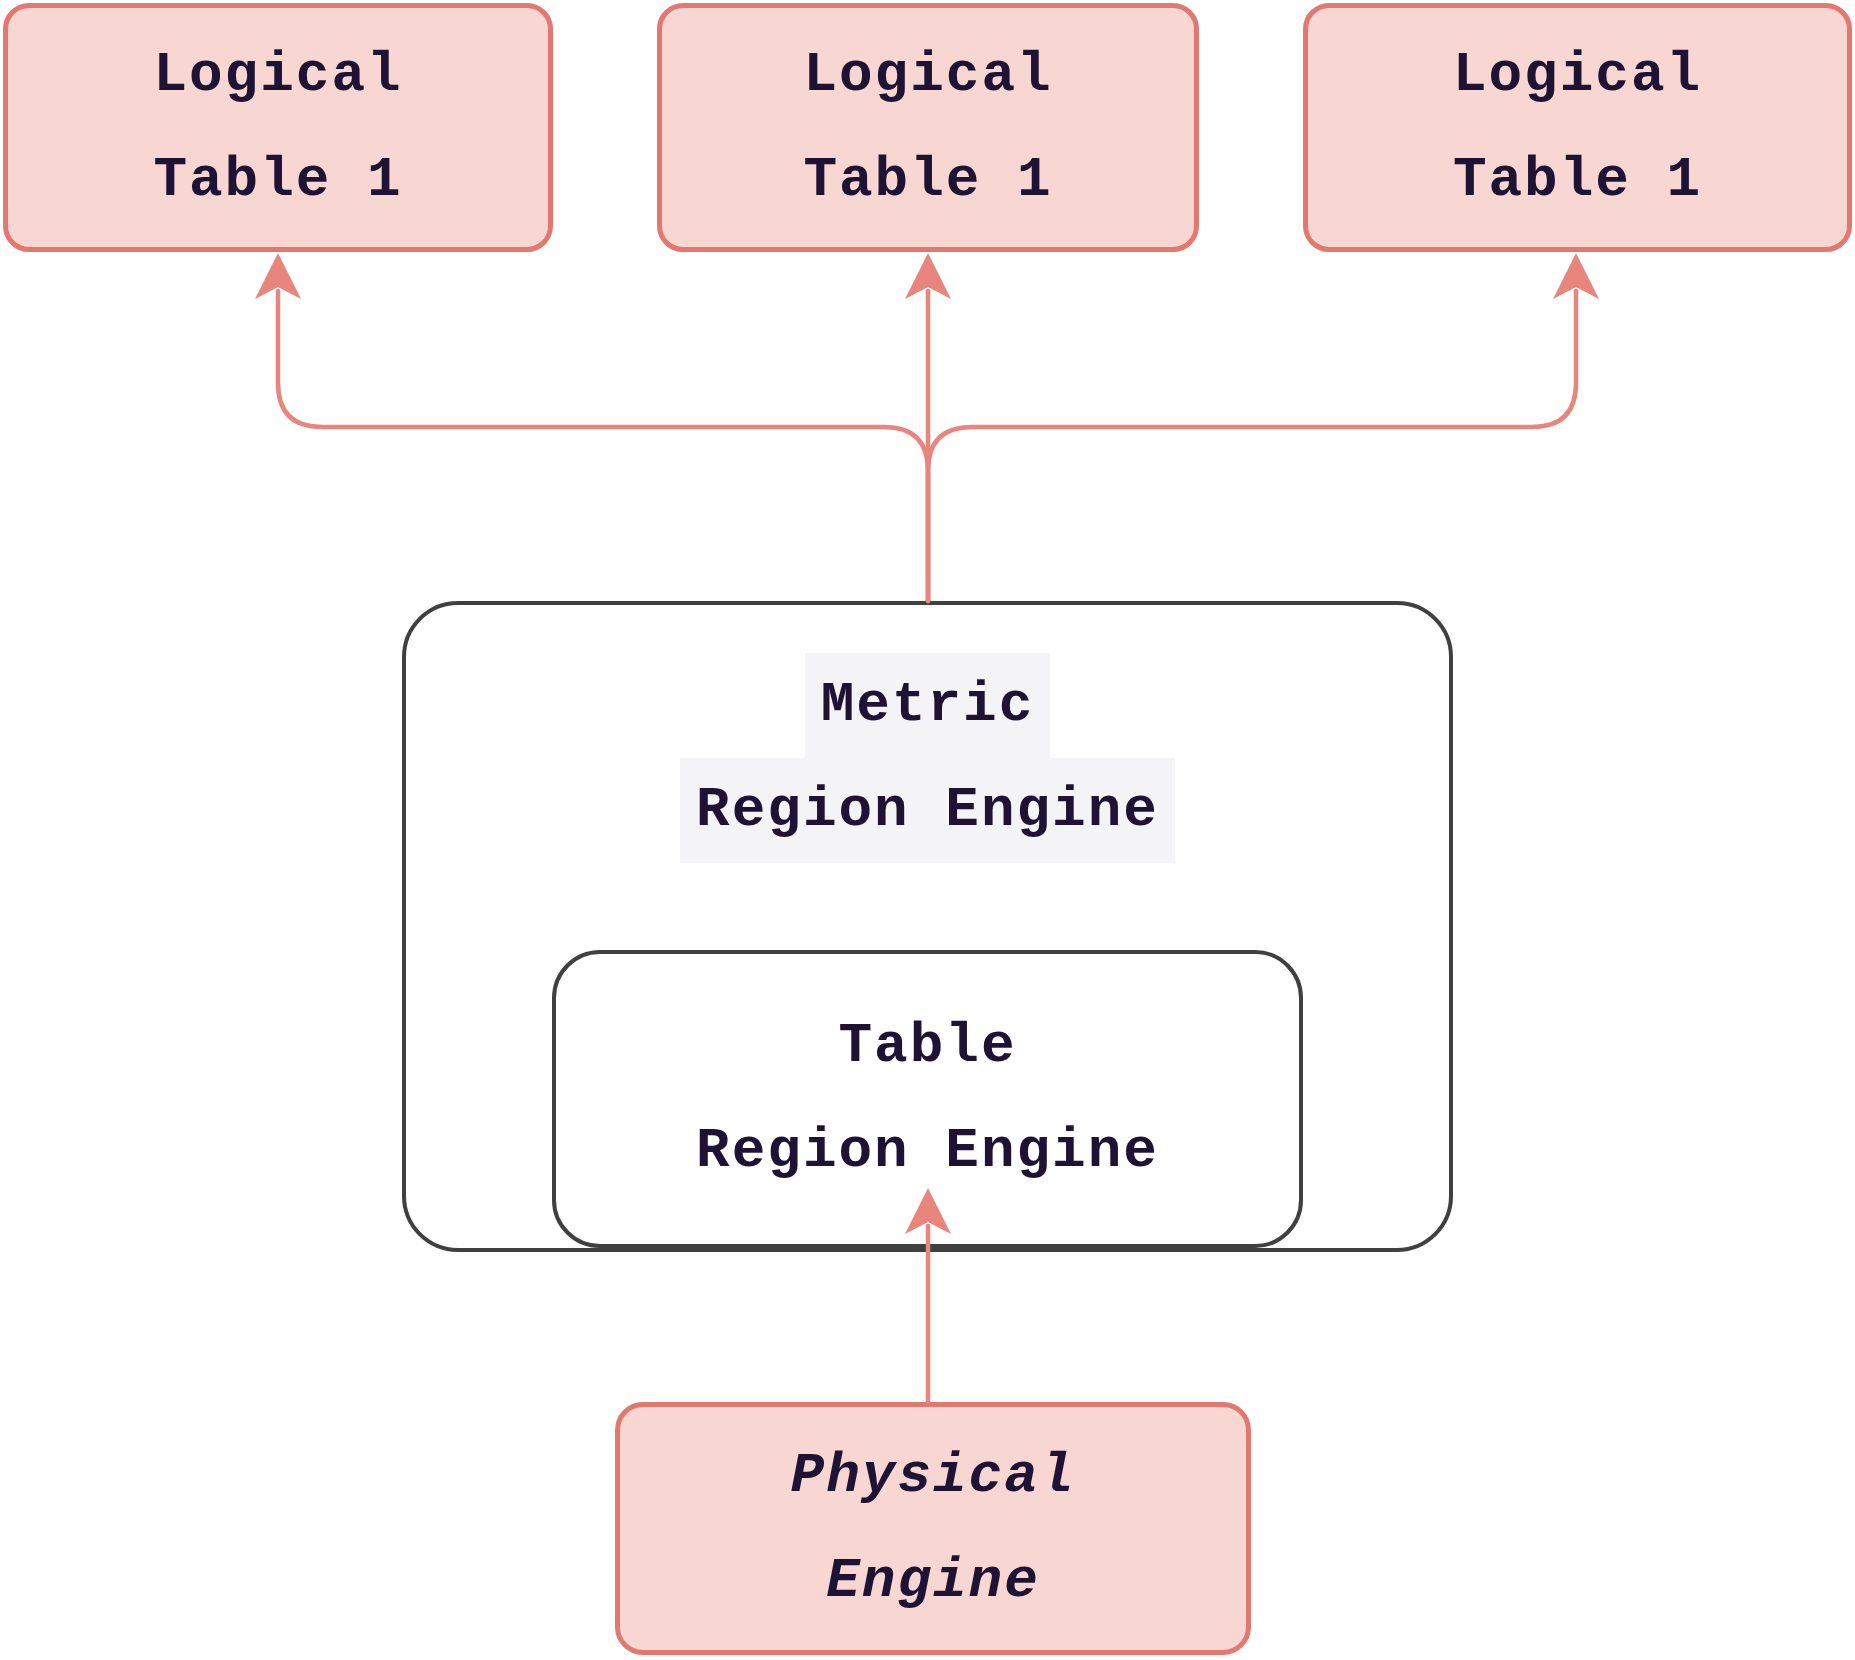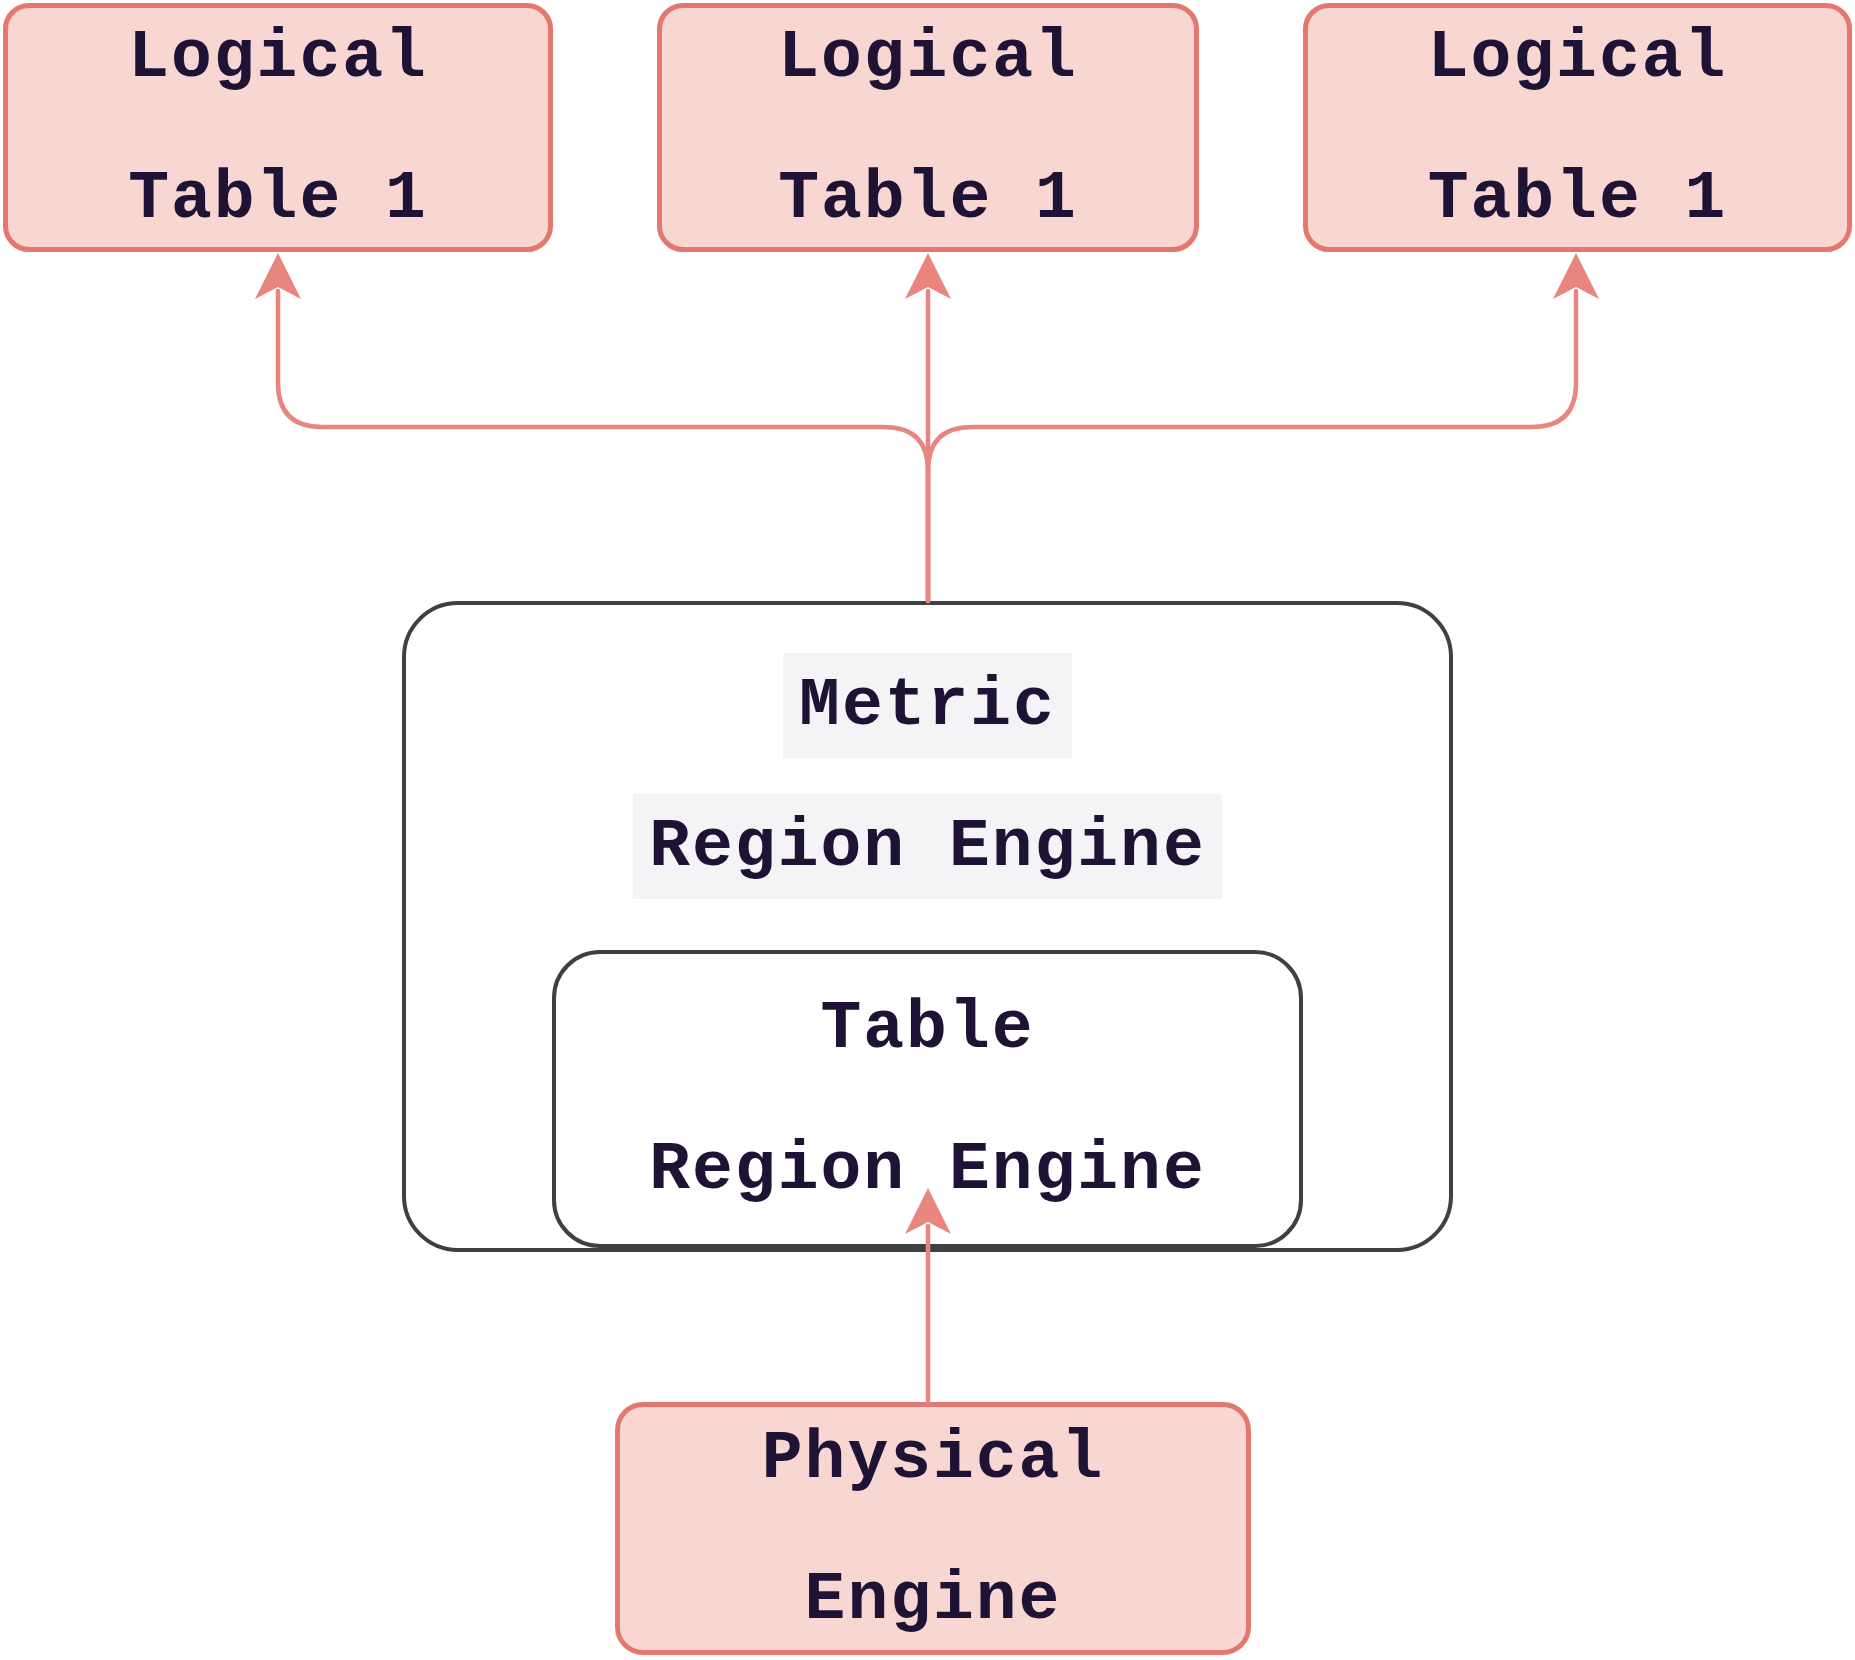--- a/index.html
+++ b/index.html
@@ -12,25 +12,24 @@
   }
   .node{
     position:absolute;
     box-sizing:border-box;
     display:flex;
     flex-direction:column;
     align-items:center;
     justify-content:center;
     text-align:center;
     font-weight:700;
-    font-size:68px;
+    font-size:56px;
     line-height:105px;
     letter-spacing:2px;
     color:#1e1235;
-    gap:36px;
   }
   .pink{
     background:#f8d6d1;
     border:5px solid #e2786f;
     border-radius:26px;
   }
   .white{
     background:#ffffff;
     border:4px solid #404040;
   }
@@ -44,21 +43,21 @@
     background:#f4f3f5;
     padding:0 16px;
   }
   .mito-box{
     left:552px;top:950px;width:751px;height:298px;
     border-radius:48px;
   }
   .b1{left:3px;top:3px;width:550px;height:249px;}
   .b2{left:657px;top:3px;width:542px;height:249px;}
   .b3{left:1303px;top:3px;width:549px;height:249px;}
-  .physical-box{left:615px;top:1402px;width:636px;height:253px;border-radius:28px;}
+  .physical-box{left:615px;top:1402px;width:636px;height:253px;border-radius:28px;font-style:italic;}
   .edges-svg{
     position:absolute;left:0;top:0;
     pointer-events:none;
   }
   .edges-svg path{
     fill:none;
     stroke-width:4.5px;
     stroke-linecap:round;
     stroke-linejoin:round;
   }

